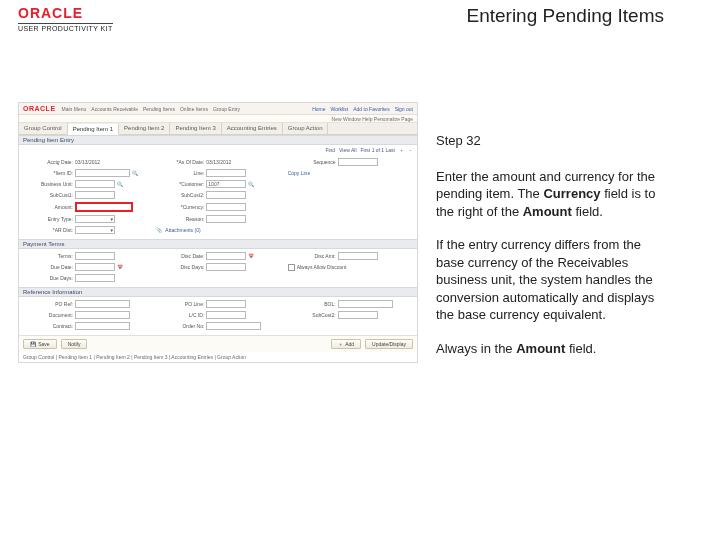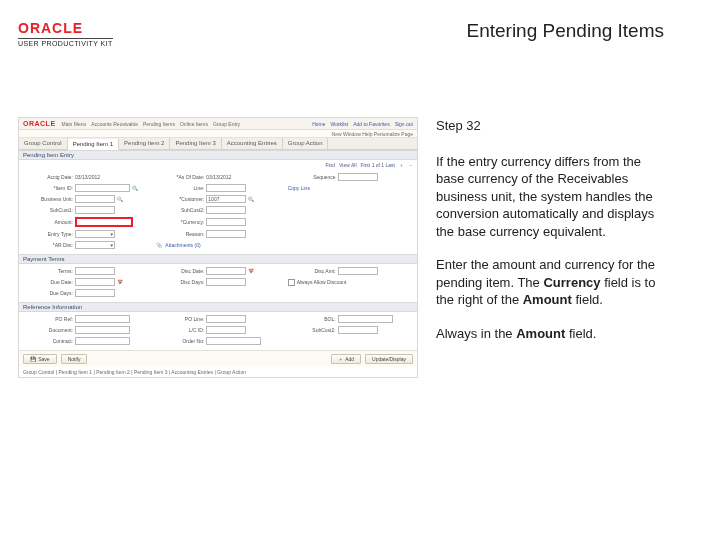--- a/index.html
+++ b/index.html
@@ -1,27 +1,27 @@
 <!DOCTYPE html>
 <html><head>
 <meta charset="utf-8">
 <style>
   * { box-sizing: border-box; margin: 0; padding: 0; }
   html, body { width: 720px; height: 540px; font-family: Arial, Helvetica, sans-serif; background: #fff; color: #222; }
-  .page { width: 682px; height: 540px; position: relative; padding: 20px 18px; }
+  .page { width: 682px; height: 540px; position: relative; padding: 5px 18px; }
   
   .hdr { display: flex; justify-content: space-between; align-items: flex-start; margin-bottom: 6px; }
   .logo { display: flex; flex-direction: column; }
   .logo-mark { font-weight: 700; color: #e8202a; letter-spacing: 1px; font-size: 14px; }
   .logo-sub { font-size: 7px; letter-spacing: 0.4px; border-top: 1px solid #444; margin-top: 2px; padding-top: 1px; }
   .doc-title { font-size: 19px; }
   
   .cols { display: flex; gap: 18px; margin-top: 70px; }
   .left { width: 400px; }
-  .right { width: 260px; font-size: 13px; line-height: 1.35; }
+  .right { width: 260px; font-size: 13px; line-height: 1.35; margin-top: 30px; }
   .right .step { margin-bottom: 18px; }
   .right p { margin-bottom: 16px; }
   
   .app { width: 400px; border: 1px solid #d8d8d8; font-size: 6px; color: #555; background: #fff; }
   .app-top { height: 12px; background: #f7f4ef; border-bottom: 1px solid #e0ddd6; display: flex; align-items: center; padding: 0 4px; gap: 6px; }
   .app-logo { color: #e8202a; font-weight: 700; font-size: 7px; letter-spacing: 0.5px; }
   .app-menu { display: flex; gap: 5px; color: #6a6a6a; font-size: 5px; }
   .app-links { margin-left: auto; display: flex; gap: 5px; color: #3a5aa8; font-size: 5px; }
   .app-sub { height: 8px; background: #fdfbf5; border-bottom: 1px solid #e6e2d8; display: flex; justify-content: flex-end; padding: 0 4px; align-items: center; gap: 4px; color: #6a6a6a; font-size: 5px; }
   .tabs { display: flex; background: #f1efe7; border-bottom: 1px solid #d7d2c3; }
@@ -277,18 +277,18 @@
           <span class="btn">
               <span>Update/Display</span>
             </span>
         </div>
         <div class="crumb">Group Control | Pending Item 1 | Pending Item 2 | Pending Item 3 | Accounting Entries | Group Action</div>
       </div>
     </div>
 
     <div class="right">
       <div class="step">Step 32</div>
+      <p><span>Enter the amount and currency for the pending item. The </span><b>Currency</b><span> field is to the right of the </span><b>Amount</b><span> field.</span></p>
       <p>If the entry currency differs from the base currency of the Receivables business unit, the system handles the conversion automatically and displays the base currency equivalent.</p>
-      <p><span>Enter the amount and currency for the pending item. The </span><b>Currency</b><span> field is to the right of the </span><b>Amount</b><span> field.</span></p>
       <p><span>Always in the </span><b>Amount</b><span> field.</span></p>
     </div>
   </div>
 </div>
 
 </body></html>

